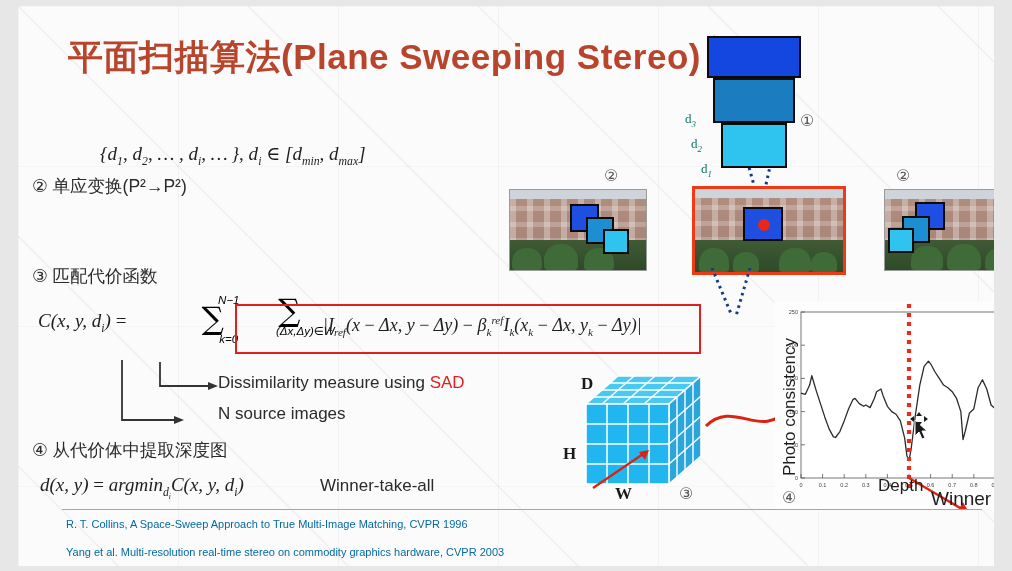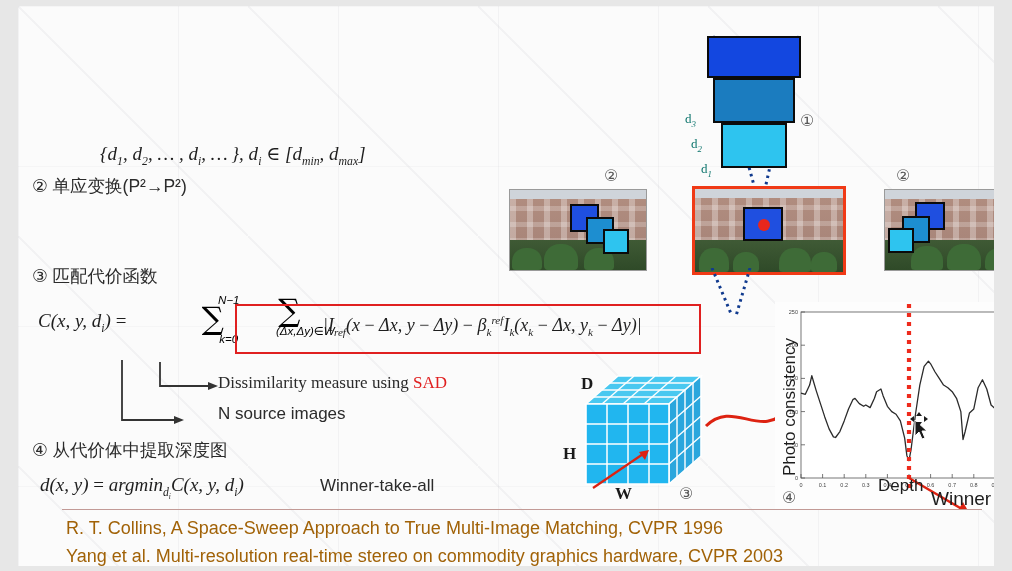--- a/index.html
+++ b/index.html
@@ -82,29 +82,30 @@
   .dlabel sub{font-size:.68em;}
   .cubelbl{font-family:"Liberation Serif","DejaVu Serif",serif;font-weight:bold;font-size:17px;color:#1a1a1a;}
   
   #plotbox{left:757px;top:296px;width:248px;height:208px;background:#fdfdfd;}
   .axislbl{font-size:17px;color:#1d1d1d;}
   #ylabel{transform:rotate(-90deg);transform-origin:left top;white-space:nowrap;}
   .tick{font-size:5.5px;fill:#444;font-family:"Liberation Sans",sans-serif;}
   #winner{font-size:19px;color:#1d1d1d;white-space:nowrap;}
   
   #rule{left:44px;top:503px;width:920px;height:0;border-top:1.6px solid #c29a96;}
-  .ref{font-size:18px;color:#a16207;white-space:nowrap;}
+  .ref{font-size:11px;color:#0369a1;white-space:nowrap;}
   
   #cursor{pointer-events:none;}
 </style>
 </head>
 <body>
 
 <div id="slide">
 
+  <div class="lay" id="title">平面扫描算法(Plane Sweeping Stereo)</div>
 
 
   <div class="lay math" style="left:82px;top:136px;font-size:19px;">
     {<span class="up"></span>d<sub>1</sub>, d<sub>2</sub>, … , d<sub>i</sub>, … }, d<sub>i</sub>&nbsp;<span class="up">∈</span>&nbsp;[d<sub>min</sub>, d<sub>max</sub>]
   </div>
 
   <div class="lay step" style="left:14px;top:168px;">
     <span>②</span>
     <span>单应变换(P²→P²)</span>
   </div>
@@ -141,21 +142,21 @@
 
   <div class="lay" id="costbox"></div>
 
   <svg class="lay ell" style="left:96px;top:352px;" width="180" height="70">
     <path d="M8,2 L8,62 L66,62" stroke="#333" stroke-width="1.8" fill="none"></path>
     <path d="M60,58 L70,62 L60,66 Z" fill="#333"></path>
     <path d="M46,4 L46,28 L100,28" stroke="#333" stroke-width="1.8" fill="none"></path>
     <path d="M94,24 L104,28 L94,32 Z" fill="#333"></path>
   </svg>
 
-  <div class="lay anno" style="left:200px;top:367px;font-family:Liberation Serif, serif;">
+  <div class="lay anno" style="left:200px;top:367px;">
     <span>Dissimilarity measure using </span><span class="sad">SAD</span>
   </div>
 
   <div class="lay anno" style="left:200px;top:398px;">N source images</div>
 
   <div class="lay step" style="left:14px;top:432px;">
     <span>④</span>
     <span>从代价体中提取深度图</span>
   </div>
 

